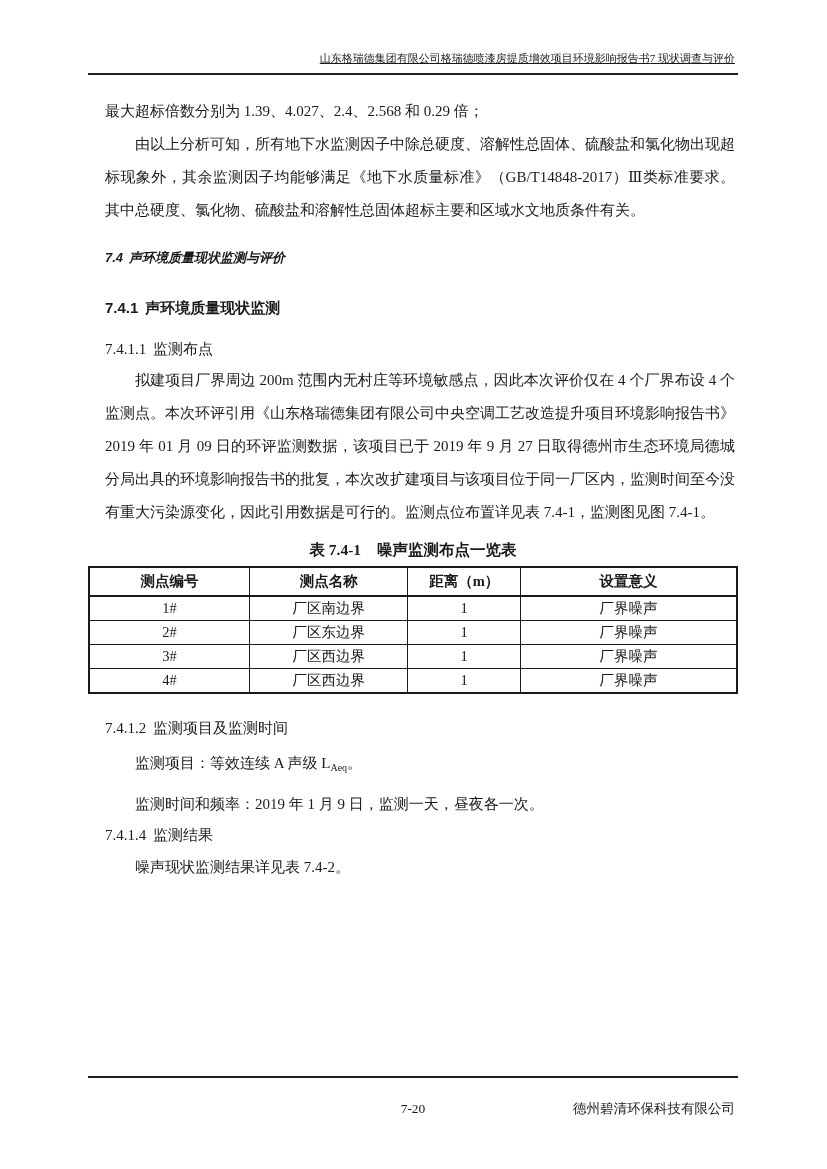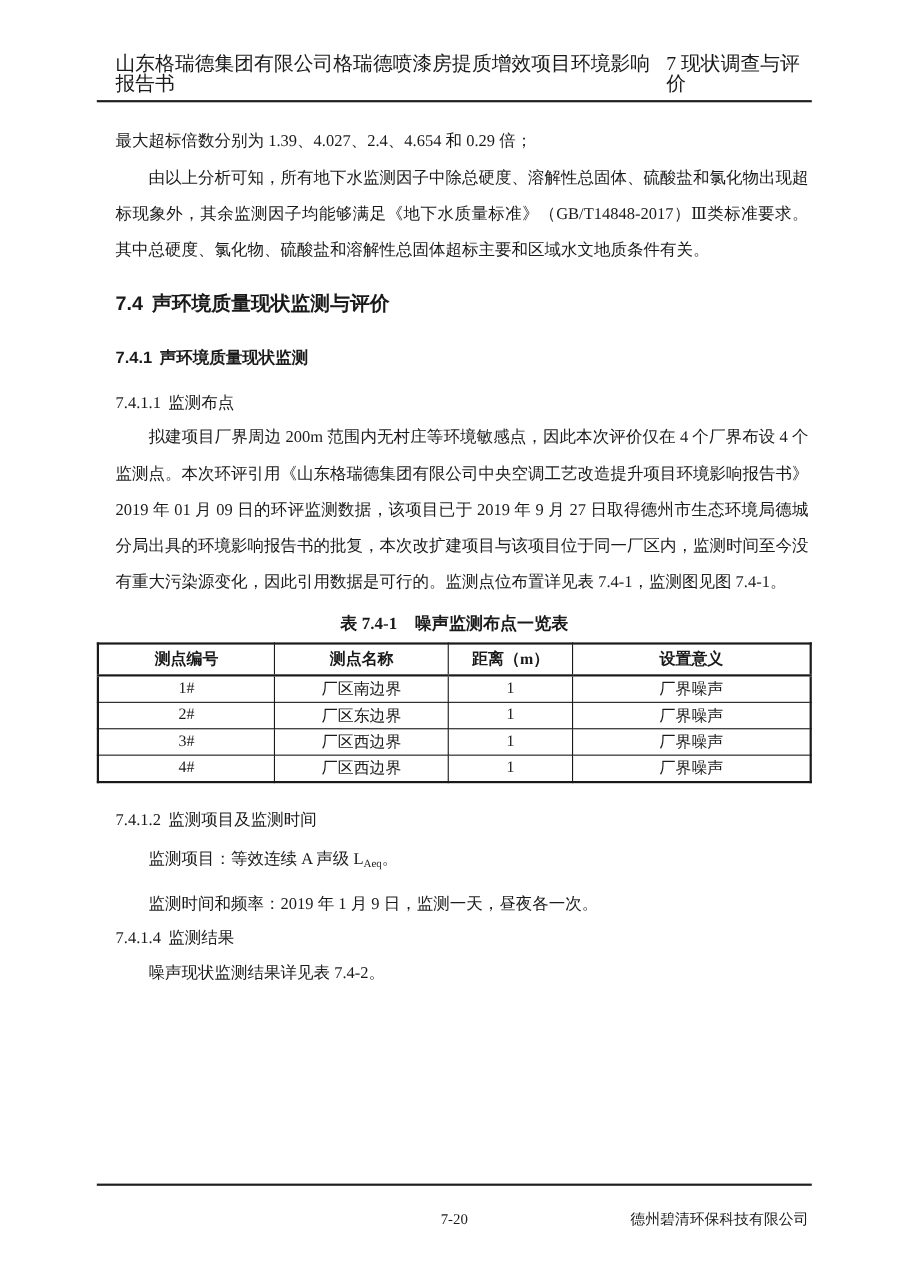--- a/index.html
+++ b/index.html
@@ -13,37 +13,38 @@
   }
   .page { position: absolute; left: 88px; top: 0; width: 650px; }
 
   
   .page-header {
     margin-top: 49px;
     border-bottom: 2px solid #1f1f1f;
     padding-bottom: 6px;
   }
   .header-row {
-    display: flex; justify-content: flex-start; align-items: flex-end;
-    font-size: 18px; line-height: 18px;
+    display: flex; justify-content: flex-end; align-items: flex-end;
+    font-size: 11px; line-height: 18px;
     padding: 0 3px 0 17px;
+    text-decoration: underline;
   }
 
   
   .body p { margin: 0 3px 0 17px; font-size: 15px; line-height: 33px; text-align: justify; }
   .body p.first { margin-top: 20px; }
   .body p.indent { text-indent: 2em; }
   .sub-line { line-height: 36px !important; text-indent: 2em; }
   sub.aeq { font-size: 10px; vertical-align: -3px; letter-spacing: 0; }
 
   
   h1.sec {
     font-family: "Liberation Sans", "DejaVu Sans", sans-serif;
-    font-size: 18px; font-weight: bold;
-    margin: 18px 0 0 17px; line-height: 26px;
+    font-size: 13px; font-weight: bold;
+    margin: 18px 0 0 17px; line-height: 26px; font-style: italic;
   }
   h2.sec {
     font-family: "Liberation Sans", "DejaVu Sans", sans-serif;
     font-size: 15px; font-weight: bold;
     margin: 26px 0 0 17px; line-height: 22px;
   }
   h3.sec {
     font-size: 15px; font-weight: normal;
     margin: 20px 0 0 17px; line-height: 21px;
   }
@@ -81,21 +82,21 @@
 
   <header class="page-header">
     <div class="header-row">
       <span>山东格瑞德集团有限公司格瑞德喷漆房提质增效项目环境影响报告书</span>
       <span>7 现状调查与评价</span>
     </div>
   </header>
 
   <main class="body">
 
-    <p class="first">最大超标倍数分别为 1.39、4.027、2.4、4.654 和 0.29 倍；</p>
+    <p class="first">最大超标倍数分别为 1.39、4.027、2.4、2.568 和 0.29 倍；</p>
 
     <p class="indent">由以上分析可知，所有地下水监测因子中除总硬度、溶解性总固体、硫酸盐和氯化物出现超标现象外，其余监测因子均能够满足《地下水质量标准》（GB/T14848-2017）Ⅲ类标准要求。其中总硬度、氯化物、硫酸盐和溶解性总固体超标主要和区域水文地质条件有关。</p>
 
     <h1 class="sec"><span class="num">7.4</span><span>声环境质量现状监测与评价</span></h1>
 
     <h2 class="sec"><span class="num">7.4.1</span><span>声环境质量现状监测</span></h2>
 
     <h3 class="sec"><span class="num">7.4.1.1</span><span>监测布点</span></h3>
 
     <p class="indent" style="margin-top:4px;">拟建项目厂界周边 200m 范围内无村庄等环境敏感点，因此本次评价仅在 4 个厂界布设 4 个监测点。本次环评引用《山东格瑞德集团有限公司中央空调工艺改造提升项目环境影响报告书》2019 年 01 月 09 日的环评监测数据，该项目已于 2019 年 9 月 27 日取得德州市生态环境局德城分局出具的环境影响报告书的批复，本次改扩建项目与该项目位于同一厂区内，监测时间至今没有重大污染源变化，因此引用数据是可行的。监测点位布置详见表 7.4-1，监测图见图 7.4-1。</p>

